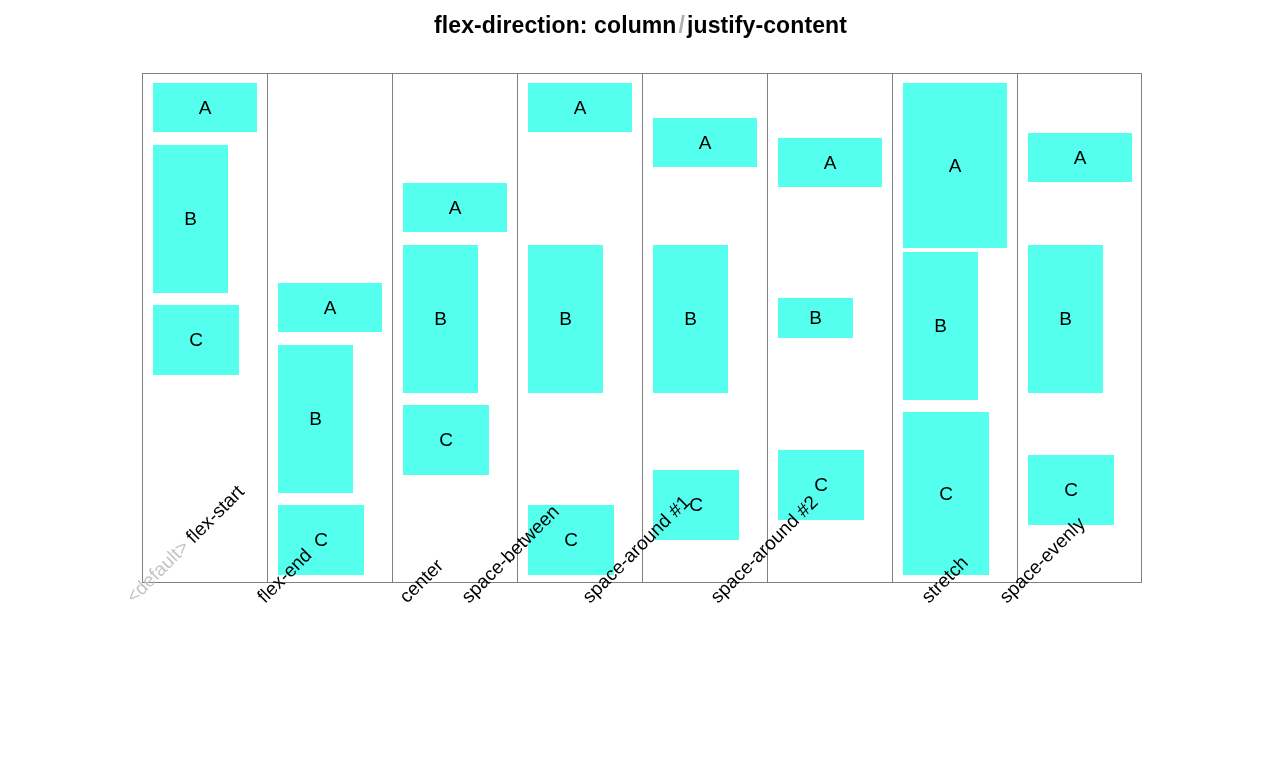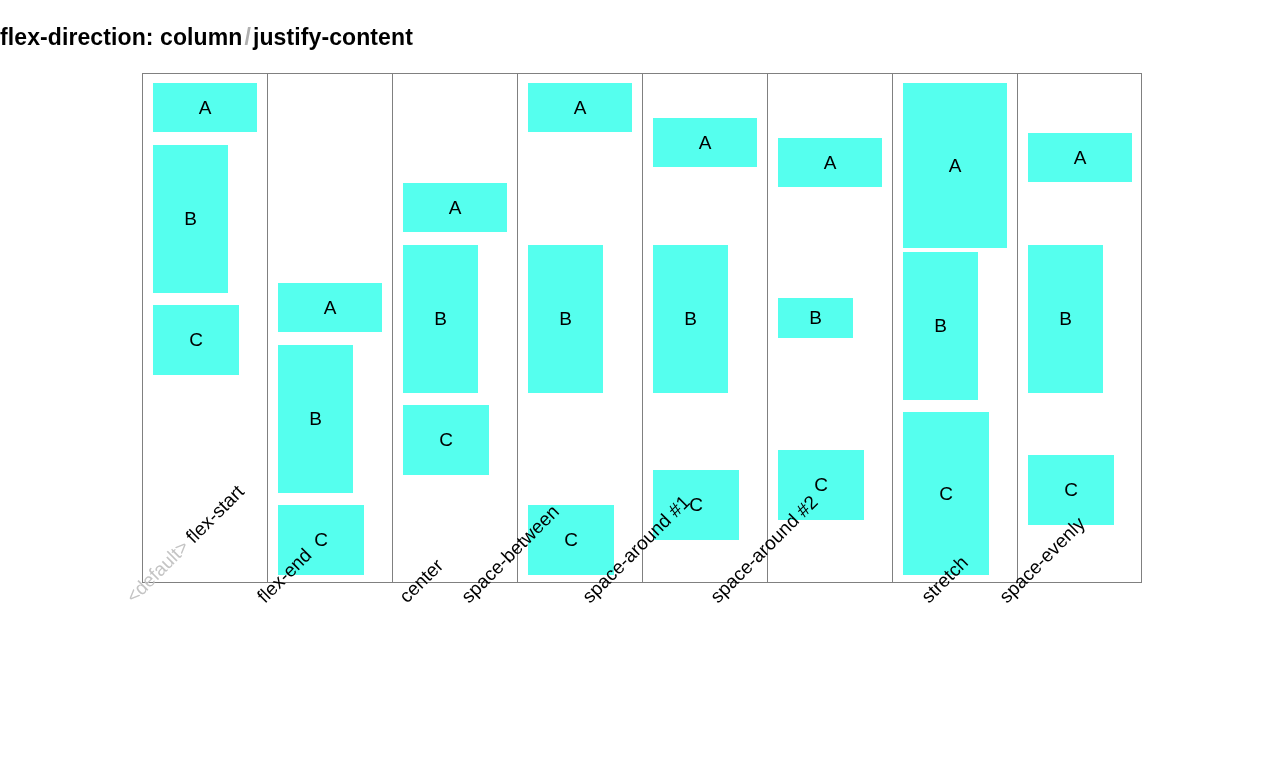--- a/index.html
+++ b/index.html
@@ -12,24 +12,24 @@
     height: 770px;
     font-family: "Liberation Sans", sans-serif;
     color: #000000;
     overflow: hidden;
     position: relative;
   }
 
   
   #title {
     position: absolute;
-    top: 24px;
+    top: 12px;
     left: 0;
     width: 1281px;
-    text-align: left;
+    text-align: center;
     font-size: 23px;
     font-weight: bold;
     letter-spacing: 0.1px;
     white-space: nowrap;
   }
   #title .sep {
     color: #b0b0b0;
     font-weight: bold;
     padding: 0 2px;
   }

